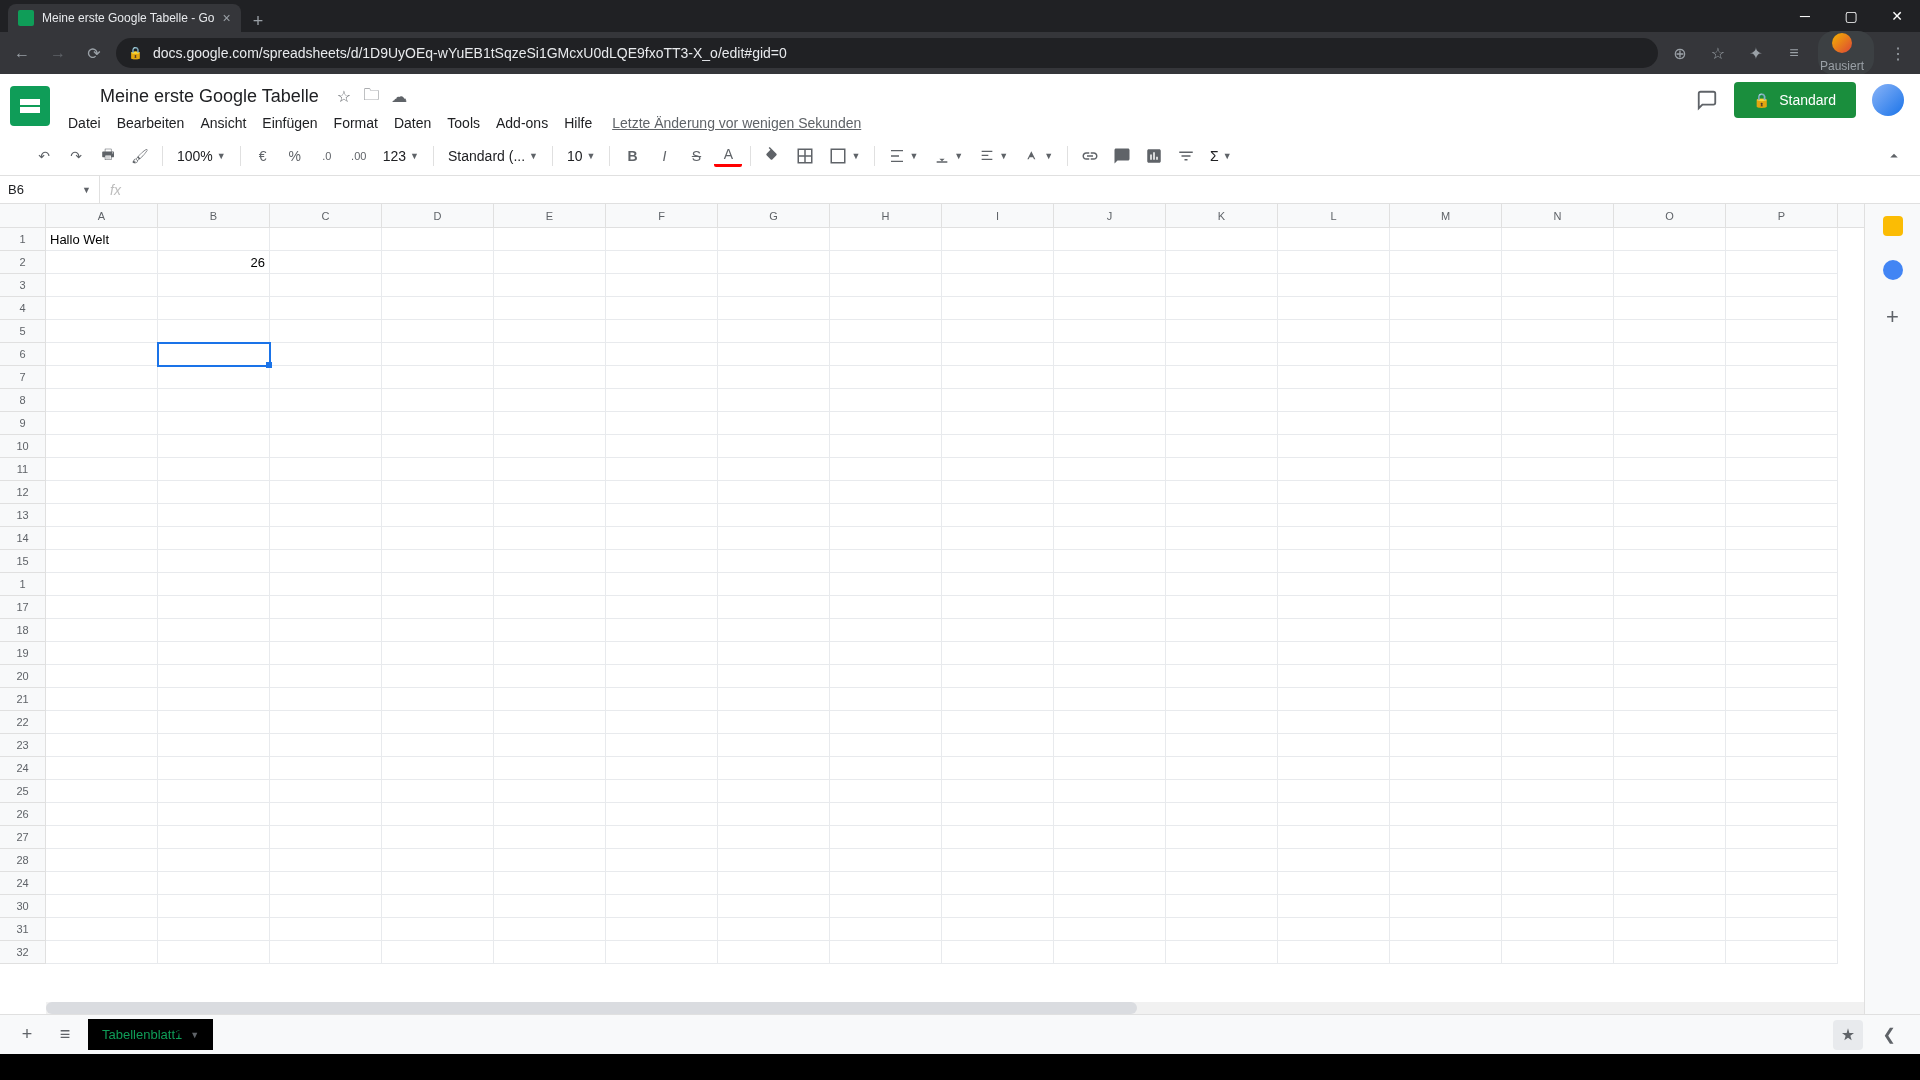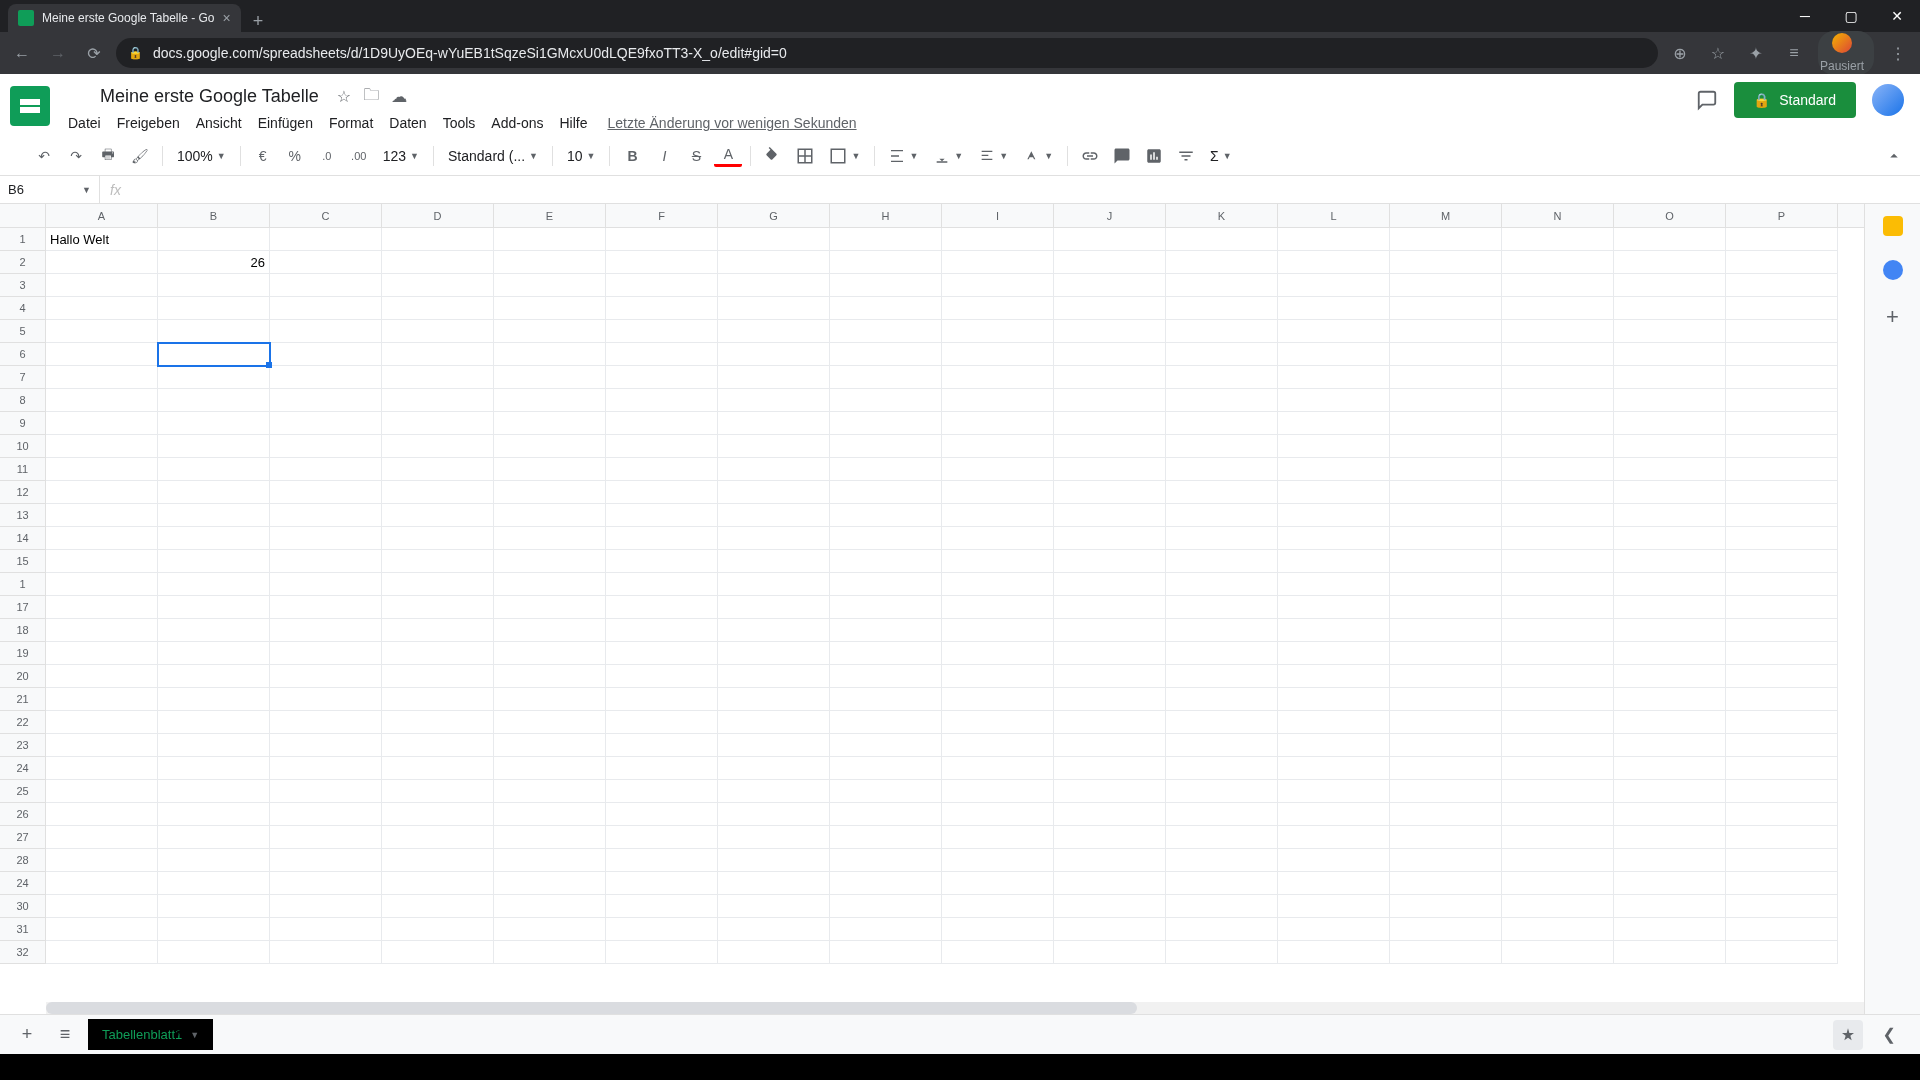--- a/index.html
+++ b/index.html
@@ -137,21 +137,21 @@
     <div class="sheets-logo"></div>
     <div class="title-area">
       <div class="doc-title-row">
         <span class="doc-title">Meine erste Google Tabelle</span>
         <span class="title-icon">☆</span>
         <span class="title-icon">🗀</span>
         <span class="title-icon">☁</span>
       </div>
       <div class="menu-bar">
         <span class="menu-item">Datei</span>
-        <span class="menu-item">Freigeben</span>
+        <span class="menu-item">Bearbeiten</span>
         <span class="menu-item">Ansicht</span>
         <span class="menu-item">Einfügen</span>
         <span class="menu-item">Format</span>
         <span class="menu-item">Daten</span>
         <span class="menu-item">Tools</span>
         <span class="menu-item">Add-ons</span>
         <span class="menu-item">Hilfe</span>
         <span class="last-edit">Letzte Änderung vor wenigen Sekunden</span>
       </div>
     </div>

